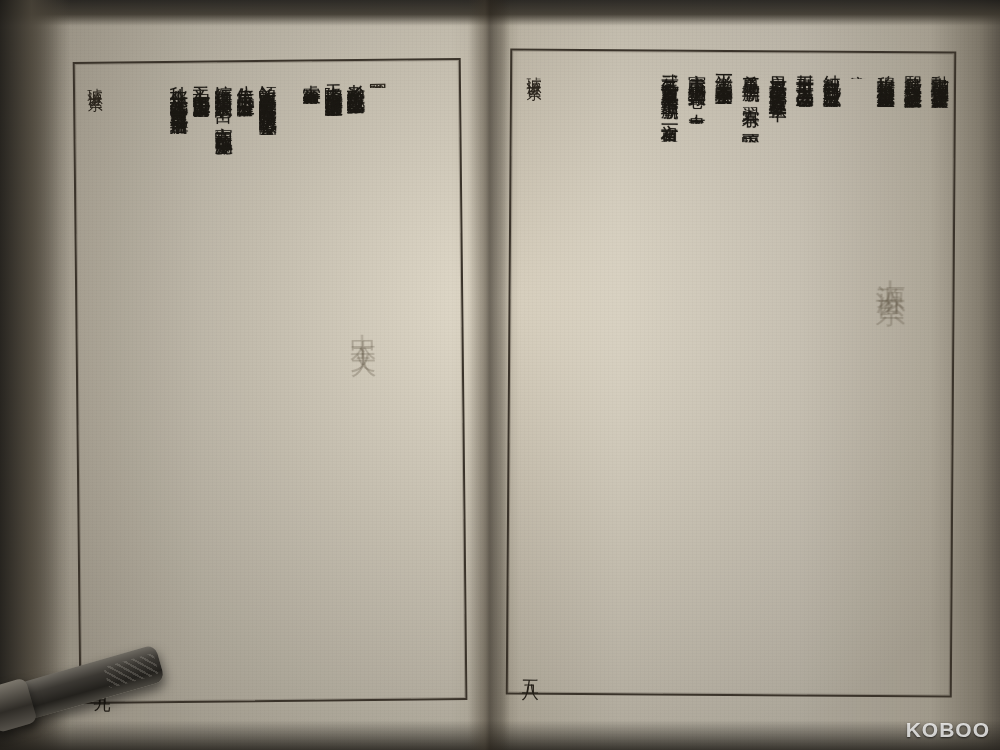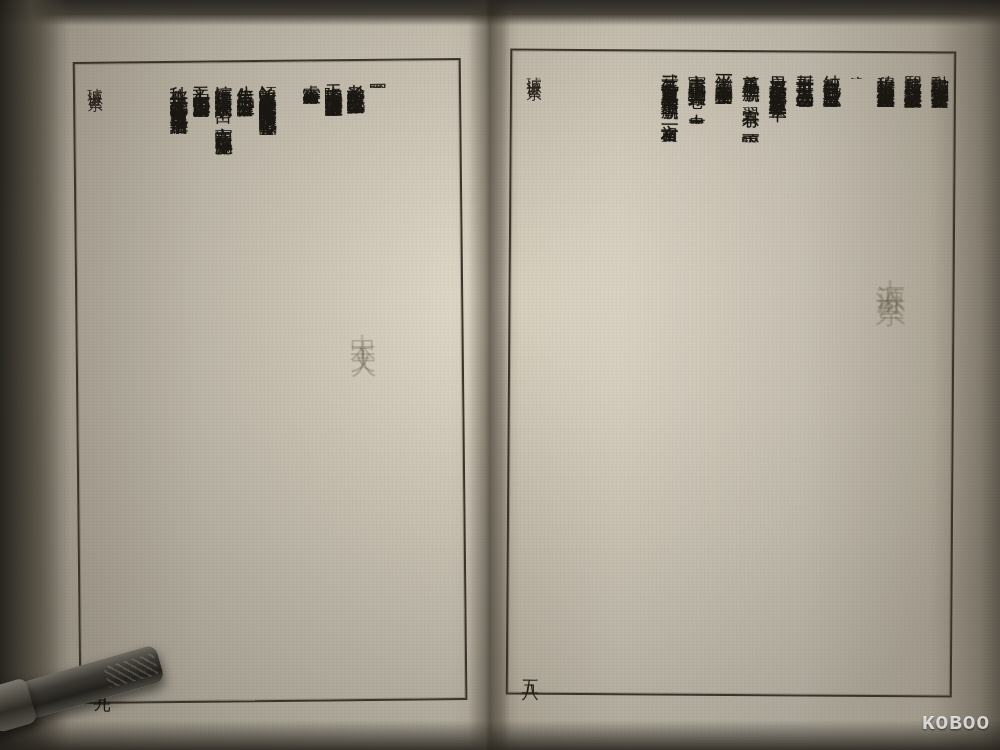--- a/index.html
+++ b/index.html
@@ -169,22 +169,22 @@
     border-radius: 4px;
     background:
       repeating-linear-gradient(45deg, rgba(210,205,195,.35) 0 2px, rgba(0,0,0,0) 2px 6px);
     opacity:.55;
   }
 
   
   .watermark {
     position: absolute;
     right: 10px;
-    bottom: 15px;
-    font-family: Liberation Mono, monospace;
+    bottom: 8px;
+    font-family: Liberation Sans, sans-serif;
     font-size: 21px;
     font-weight: 700;
     letter-spacing: 1px;
     color: rgba(255,255,255,.78);
     text-shadow: 0 1px 2px rgba(0,0,0,.6);
   }
 </style>
 </head>
 <body>
 

